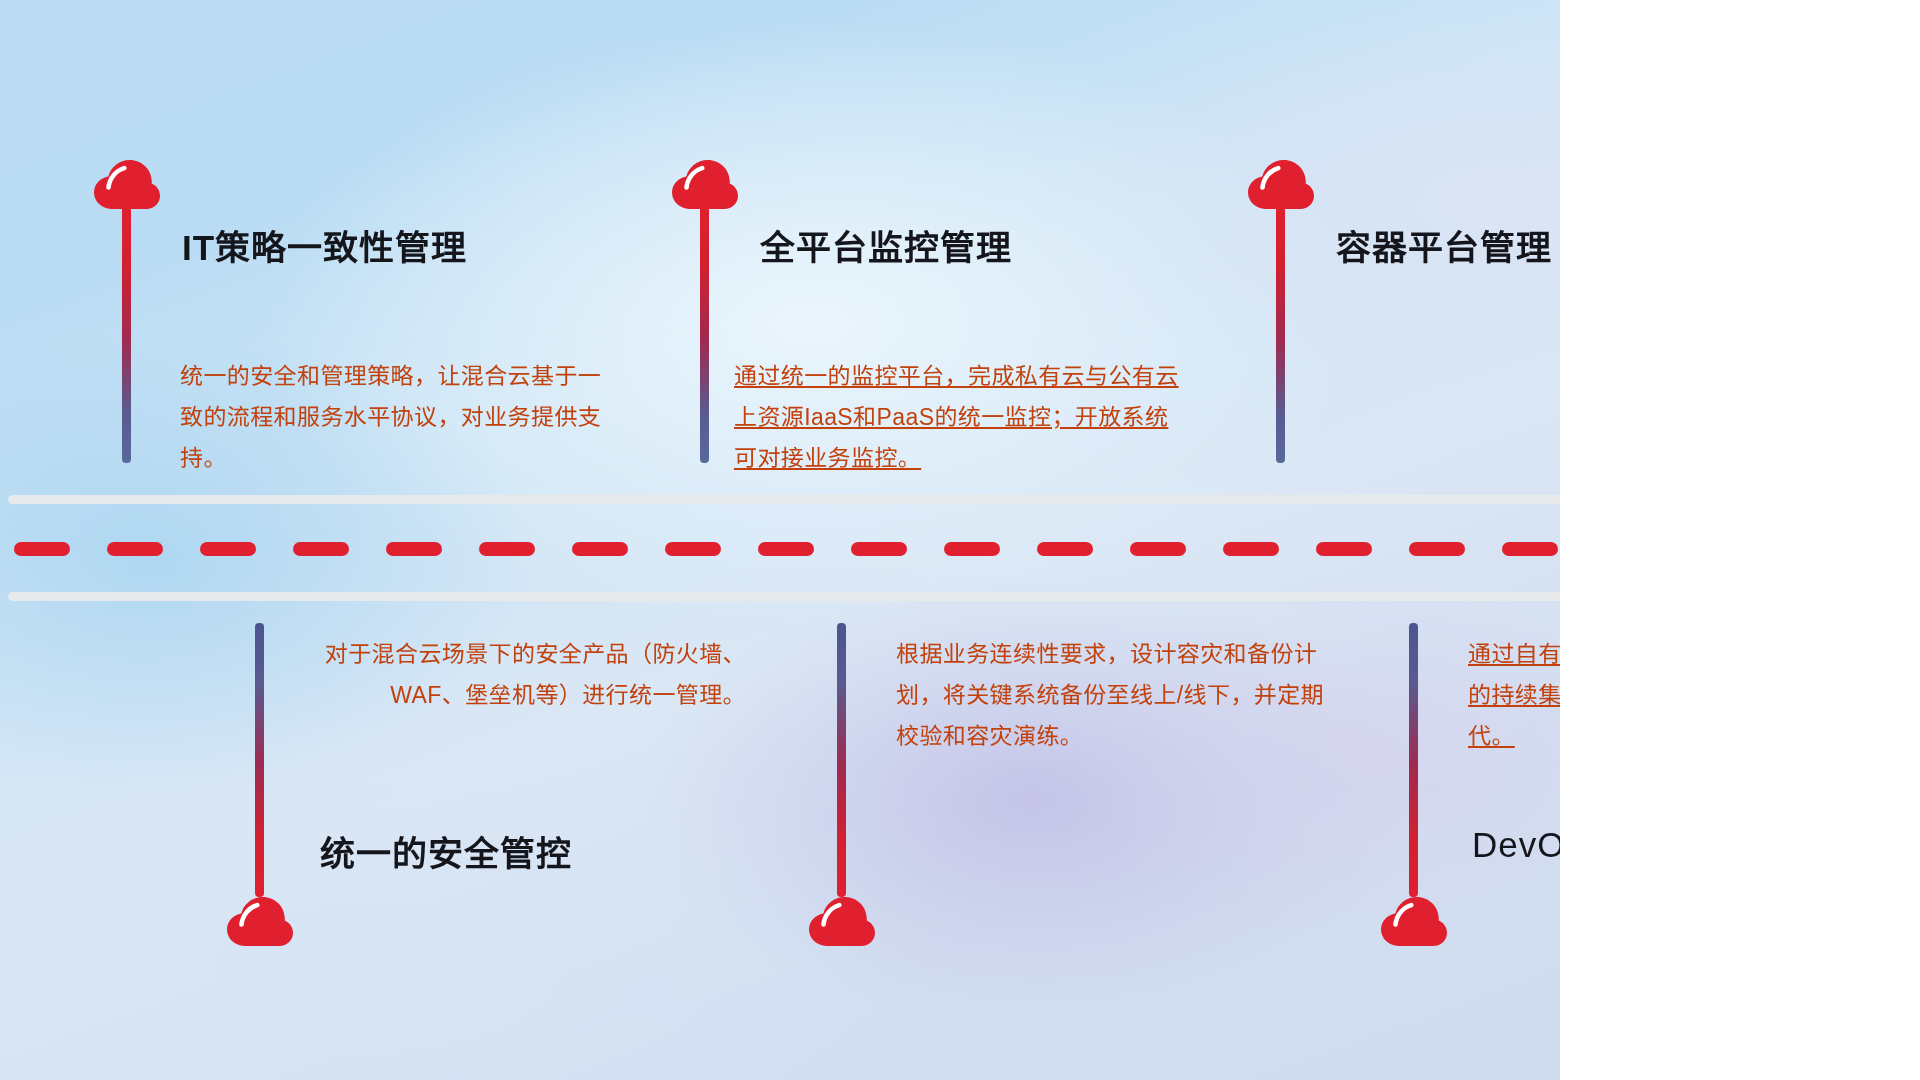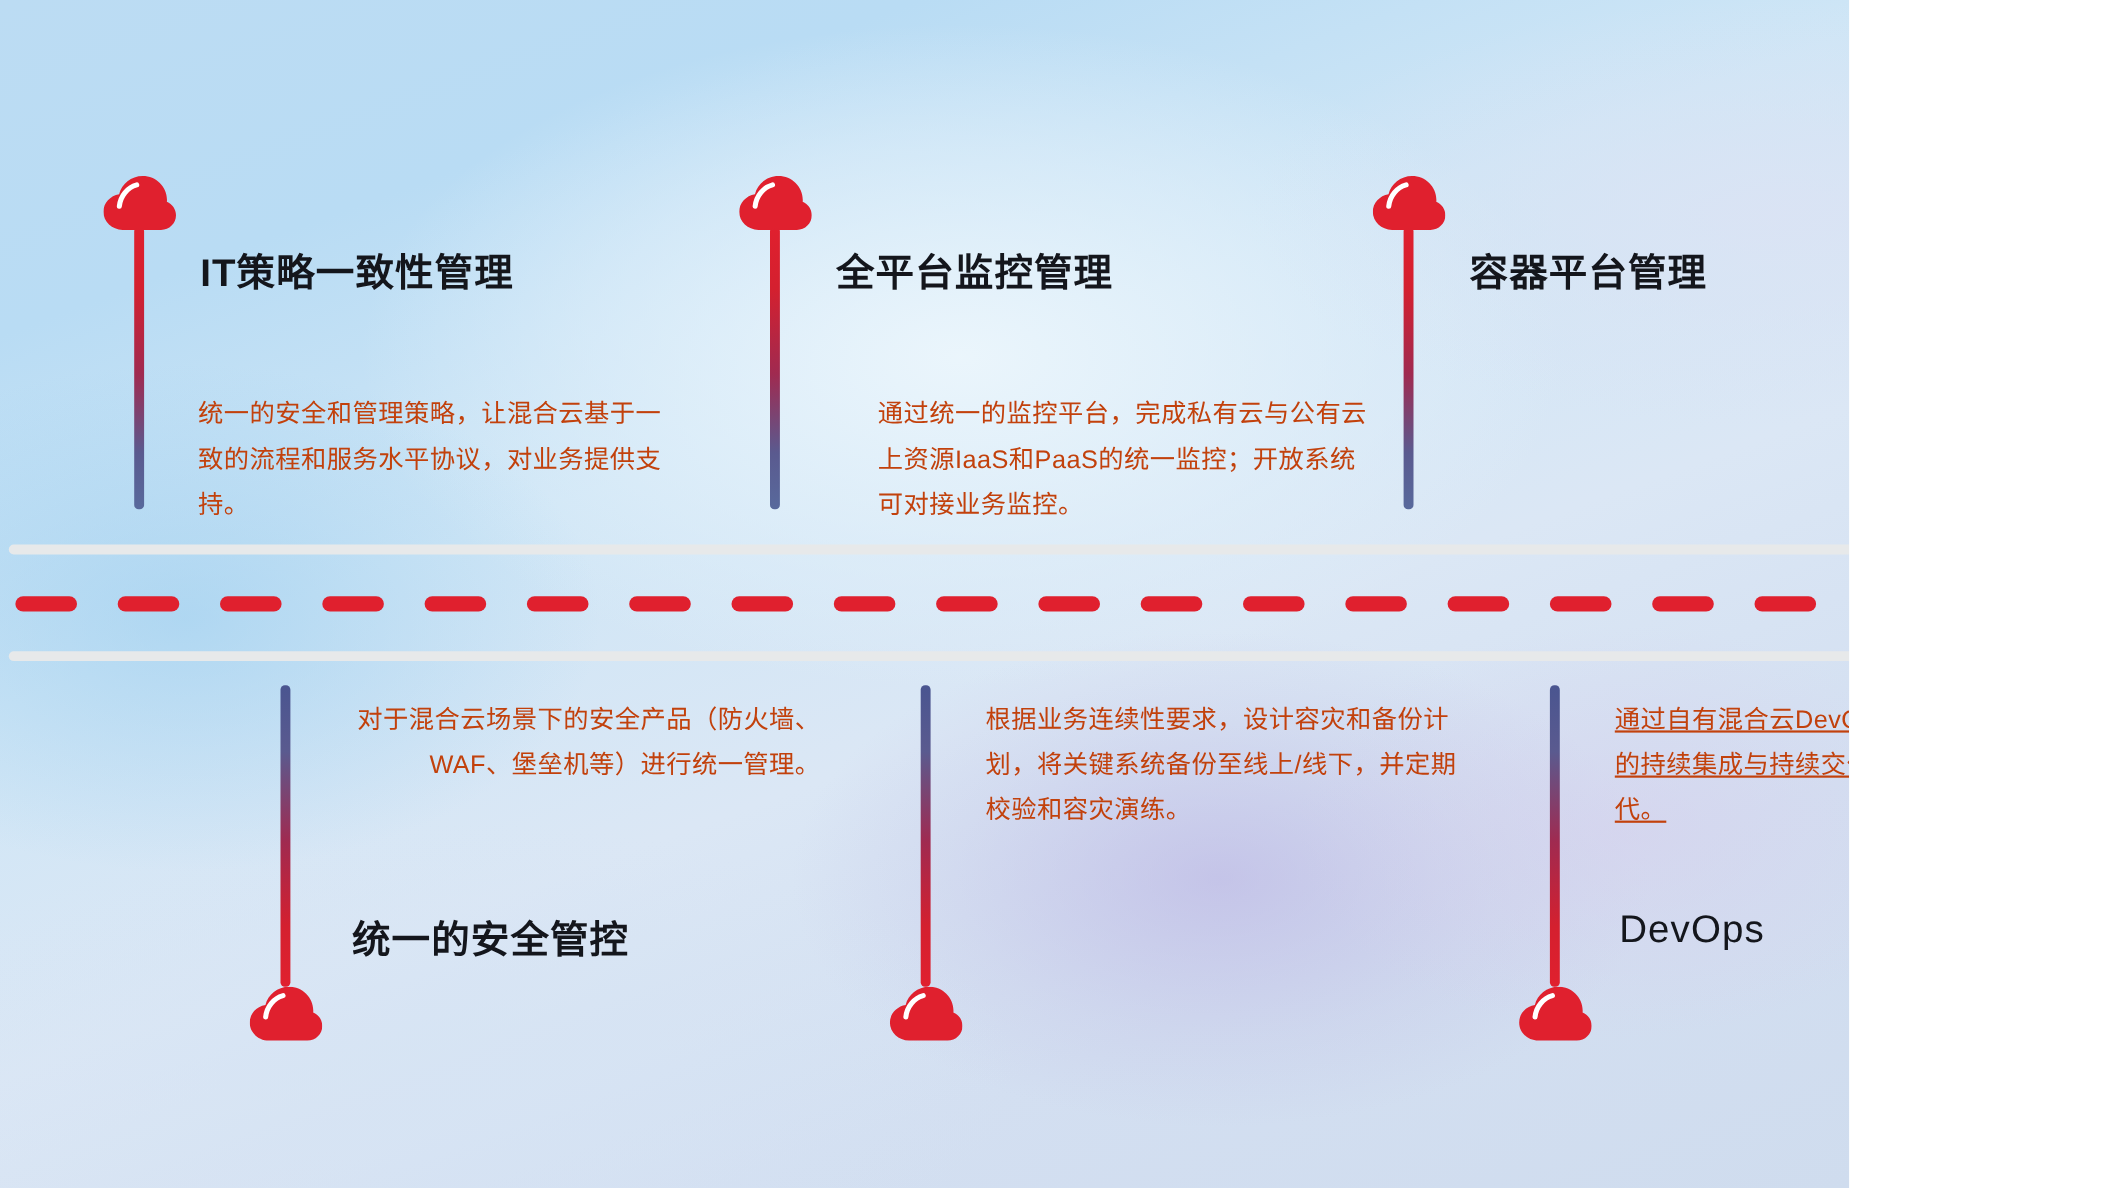--- a/index.html
+++ b/index.html
@@ -8,21 +8,21 @@
     padding: 0;
     background: #ffffff;
   }
   body {
     font-family: "Liberation Sans", "DejaVu Sans", sans-serif;
   }
 
   
   .canvas {
     position: relative;
-    width: 1681px;
+    width: 1560px;
     height: 1080px;
     overflow: hidden;
     background: #cfe0f2;
   }
 
   
   .bg-layer {
     position: absolute;
     inset: 0;
     pointer-events: none;
@@ -183,21 +183,21 @@
   <div class="pin-col" style="left:672px; top:160px;">
     <div class="cloud">
       <svg width="66" height="50" viewBox="0 0 66 50" aria-hidden="true">
         <path d="M17.5 49 C7.8 49 0 41.6 0 32.6 C0 24.6 6.2 17.9 14.3 16.6 C16.6 7.1 25.3 0 35.7 0 C47.9 0 57.8 9.7 57.8 21.6 C57.8 22.2 57.8 22.8 57.7 23.4 C62.6 25.5 66 30.2 66 35.7 C66 43.1 59.9 49 52.4 49 Z" fill="#e0202e"></path>
         <path d="M14.5 27.5 C15.5 18.0 22.0 10.4 30.3 8.1" stroke="#ffffff" stroke-width="4.6" stroke-linecap="round" fill="none"></path>
       </svg>
     </div>
   </div>
   <div class="stem stem-down" style="left:700px; top:206px; height:257px;"></div>
   <span class="heading" style="left:760px; top:219px;">全平台监控管理</span>
-  <div class="body-text" style="left:798px; top:356px; width:448px;">通过统一的监控平台，完成私有云与公有云上资源IaaS和PaaS的统一监控；开放系统可对接业务监控。</div>
+  <div class="body-text" style="left:734px; top:356px; width:448px;text-decoration:underline;">通过统一的监控平台，完成私有云与公有云上资源IaaS和PaaS的统一监控；开放系统可对接业务监控。</div>
 
   <div class="pin-col" style="left:1248px; top:160px;">
     <div class="cloud">
       <svg width="66" height="50" viewBox="0 0 66 50" aria-hidden="true">
         <path d="M17.5 49 C7.8 49 0 41.6 0 32.6 C0 24.6 6.2 17.9 14.3 16.6 C16.6 7.1 25.3 0 35.7 0 C47.9 0 57.8 9.7 57.8 21.6 C57.8 22.2 57.8 22.8 57.7 23.4 C62.6 25.5 66 30.2 66 35.7 C66 43.1 59.9 49 52.4 49 Z" fill="#e0202e"></path>
         <path d="M14.5 27.5 C15.5 18.0 22.0 10.4 30.3 8.1" stroke="#ffffff" stroke-width="4.6" stroke-linecap="round" fill="none"></path>
       </svg>
     </div>
   </div>
   <div class="stem stem-down" style="left:1276px; top:206px; height:257px;"></div>

